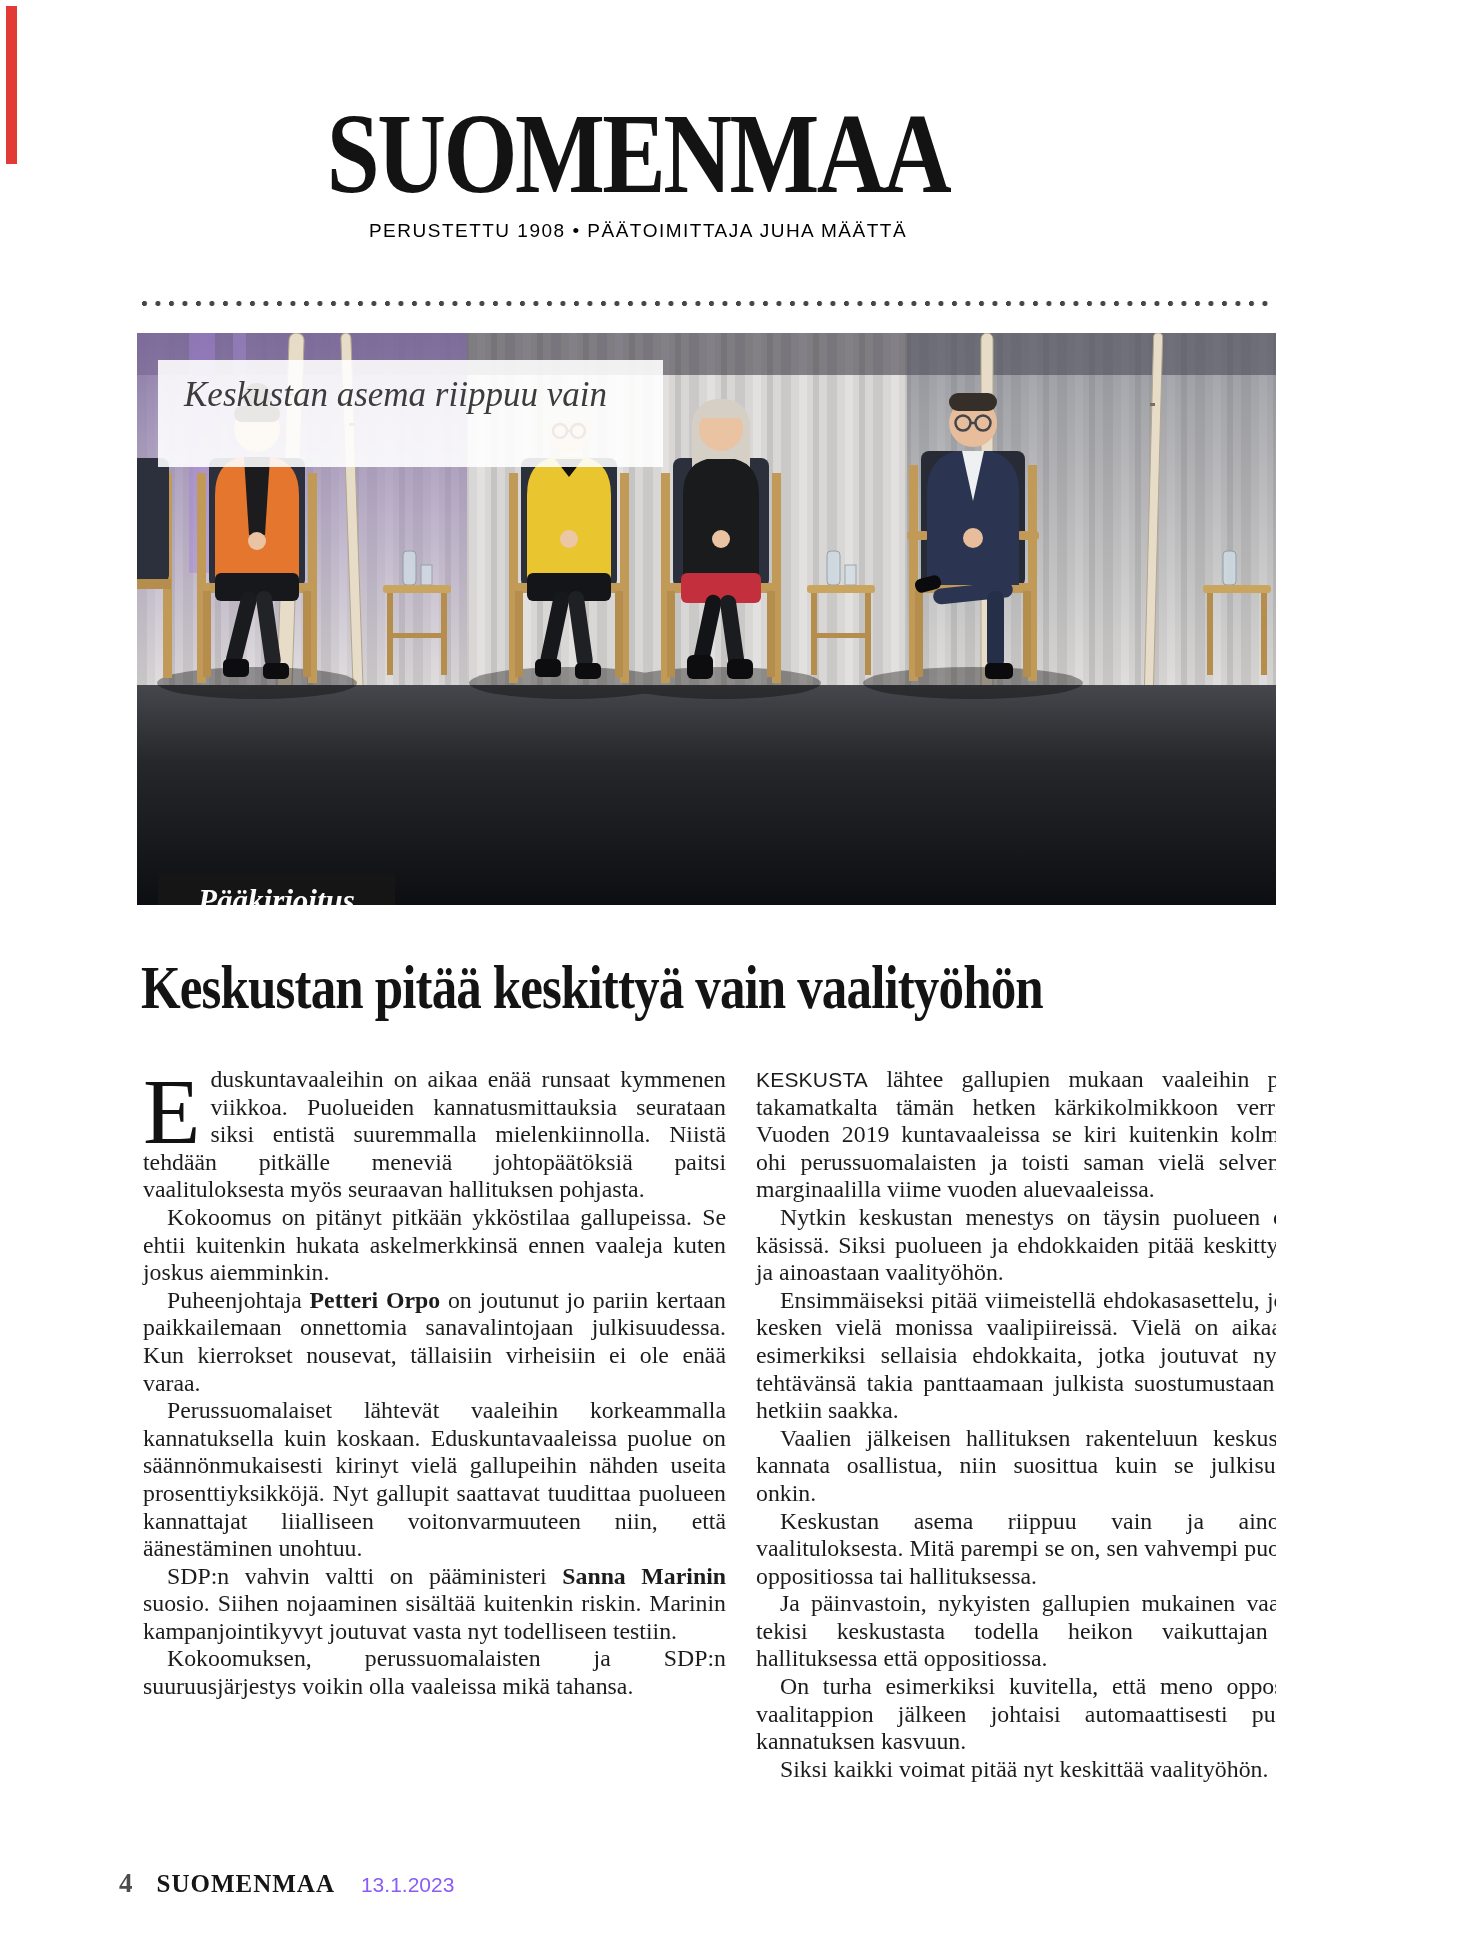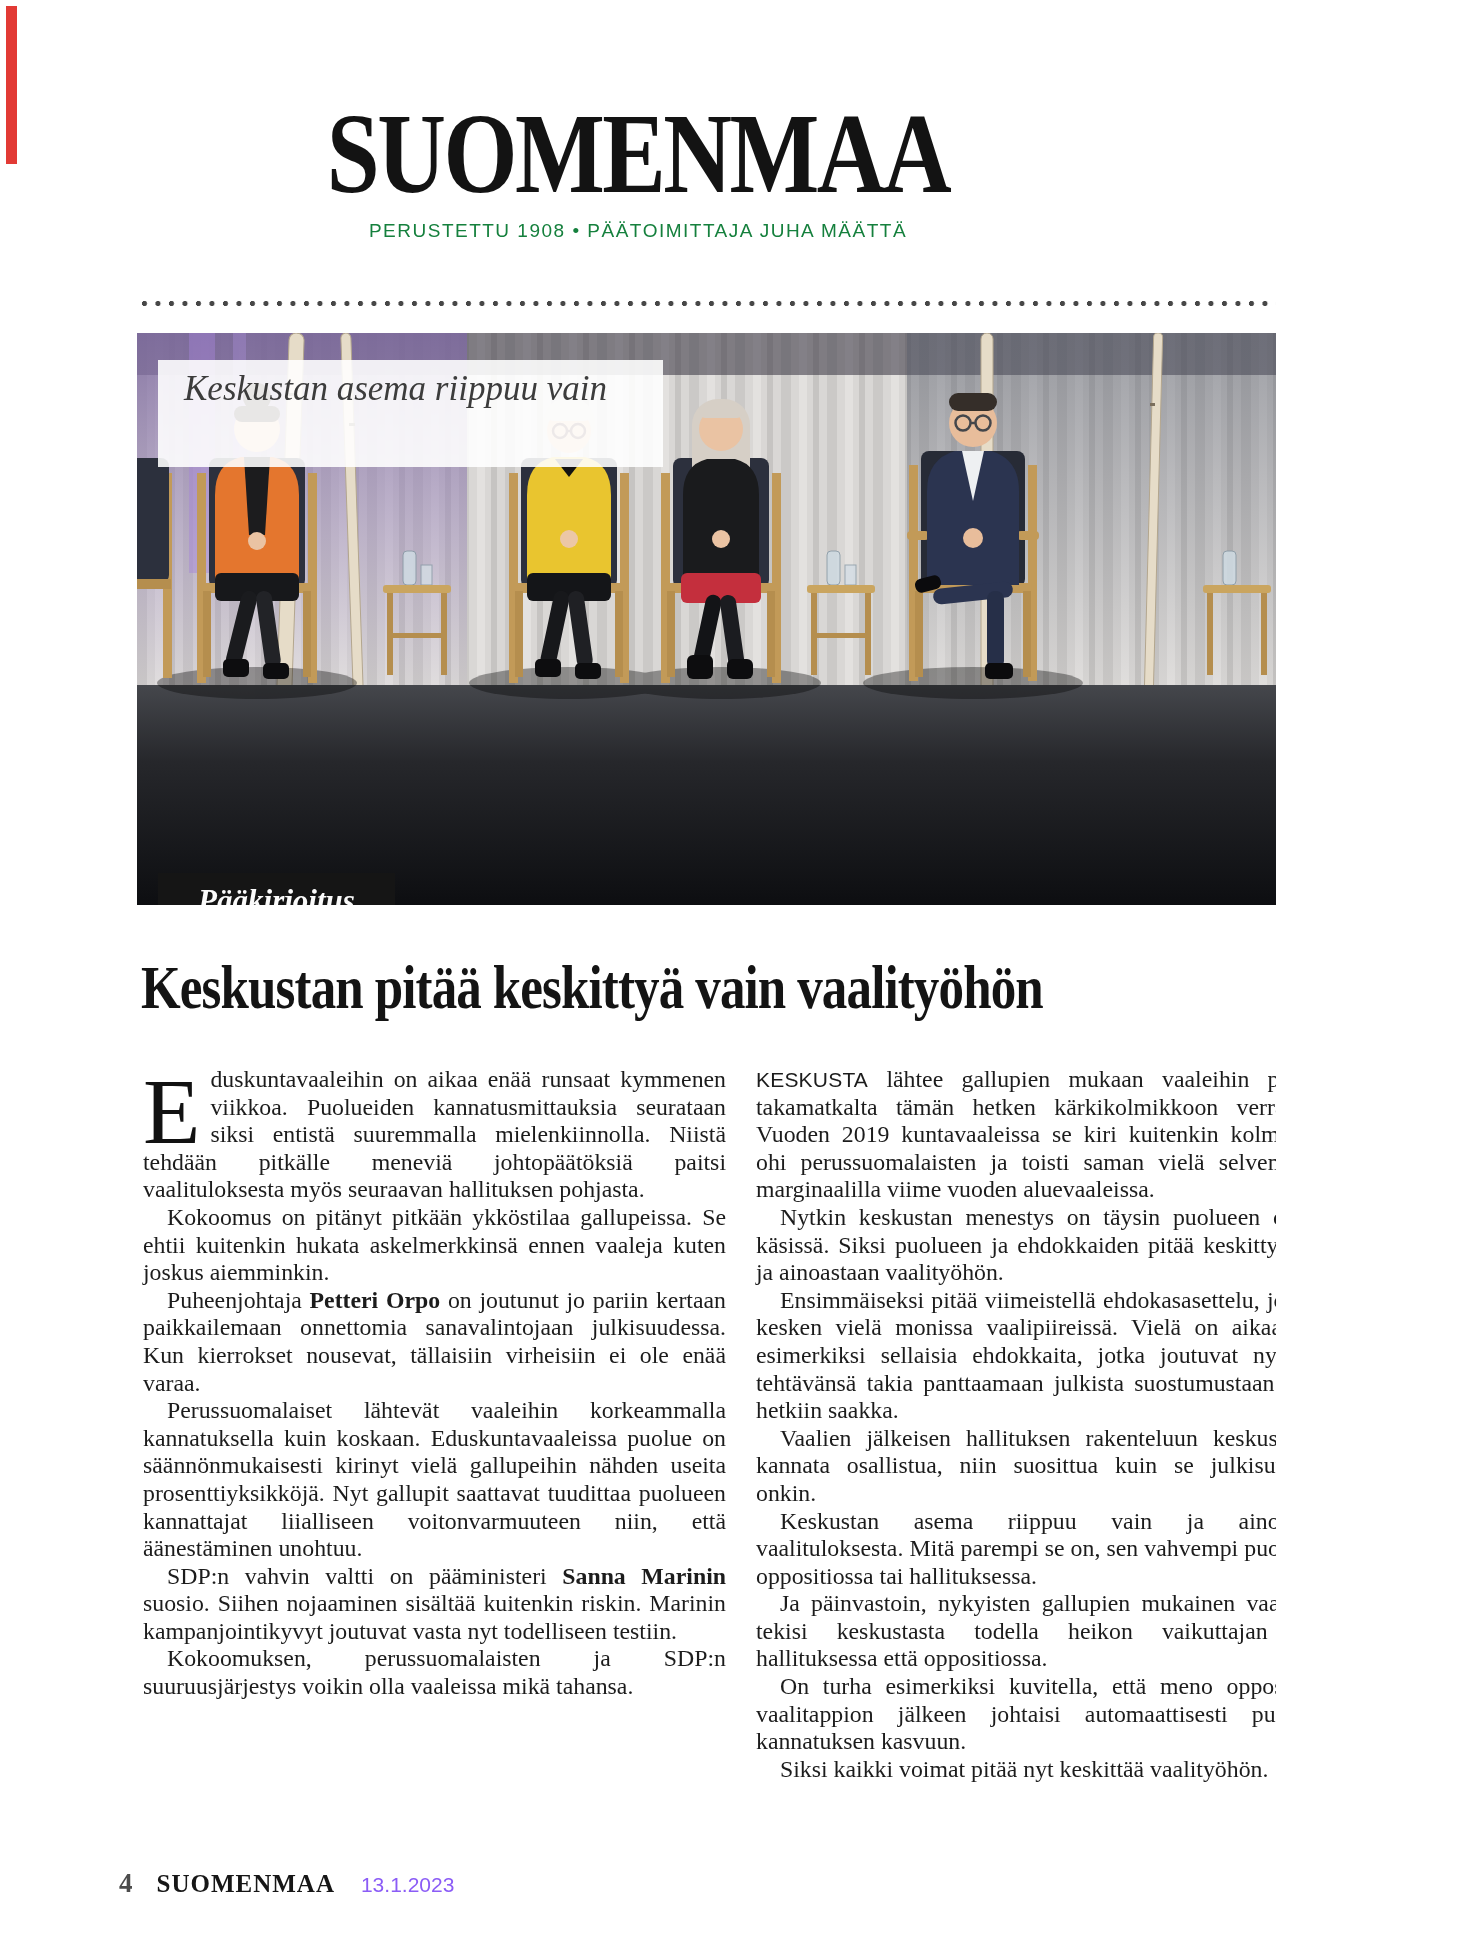--- a/index.html
+++ b/index.html
@@ -5,31 +5,31 @@
   html,body{margin:0;padding:0;background:#ffffff;}
   .page{position:relative;width:1276px;height:1952px;background:#ffffff;overflow:hidden;
         font-family:"Liberation Serif",serif;}
   .redmark{position:absolute;left:6px;top:6px;width:11px;height:158px;background:#e23a35;}
 
   .masthead{position:absolute;left:0;top:96px;width:100%;text-align:center;}
   .mast-title{margin:0;font-family:"Liberation Serif",serif;font-weight:700;font-size:112px;
               line-height:1;letter-spacing:-3px;color:#131313;transform:scale(0.85,1.02);
               transform-origin:center top;}
   .mast-tagline{margin-top:12px;font-family:"Liberation Sans",sans-serif;font-size:19px;
-                letter-spacing:1.5px;color:#15803d;}
+                letter-spacing:1.5px;color:#000000;}
 
   .dotted-rule{position:absolute;left:141px;top:300px;width:1204px;height:8px;
                background-image:radial-gradient(circle at 3.5px 3.5px,#474747 2.3px,transparent 2.9px);
                background-size:13.5px 8px;background-repeat:repeat-x;}
 
   .photo{position:absolute;left:137px;top:333px;width:1165px;height:572px;margin:0;
          overflow:hidden;background:#d7d5d3;}
   .photo svg{display:block;}
   .pullquote{position:absolute;left:21px;top:27px;width:505px;height:107px;
-             background:rgba(255,255,255,0.89);box-sizing:border-box;padding:7px 0 0 26px;
+             background:rgba(255,255,255,0.89);box-sizing:border-box;padding:13px 0 0 26px;
              font-family:"Liberation Serif",serif;font-style:italic;font-size:35px;
              line-height:44px;color:#3c3c3c;}
   .kicker{position:absolute;left:21px;top:540px;width:237px;height:56px;background:#151515;
           color:#fbfbfb;font-family:"Liberation Serif",serif;font-style:italic;font-weight:700;
           font-size:31px;line-height:56px;text-align:center;}
   .credit{position:absolute;left:1309px;top:335px;writing-mode:vertical-rl;
           font-family:"Liberation Sans",sans-serif;font-style:italic;font-size:16px;
           color:#6f6f6f;letter-spacing:0.5px;}
 
   .headline{position:absolute;left:141px;top:952px;margin:0;white-space:nowrap;

